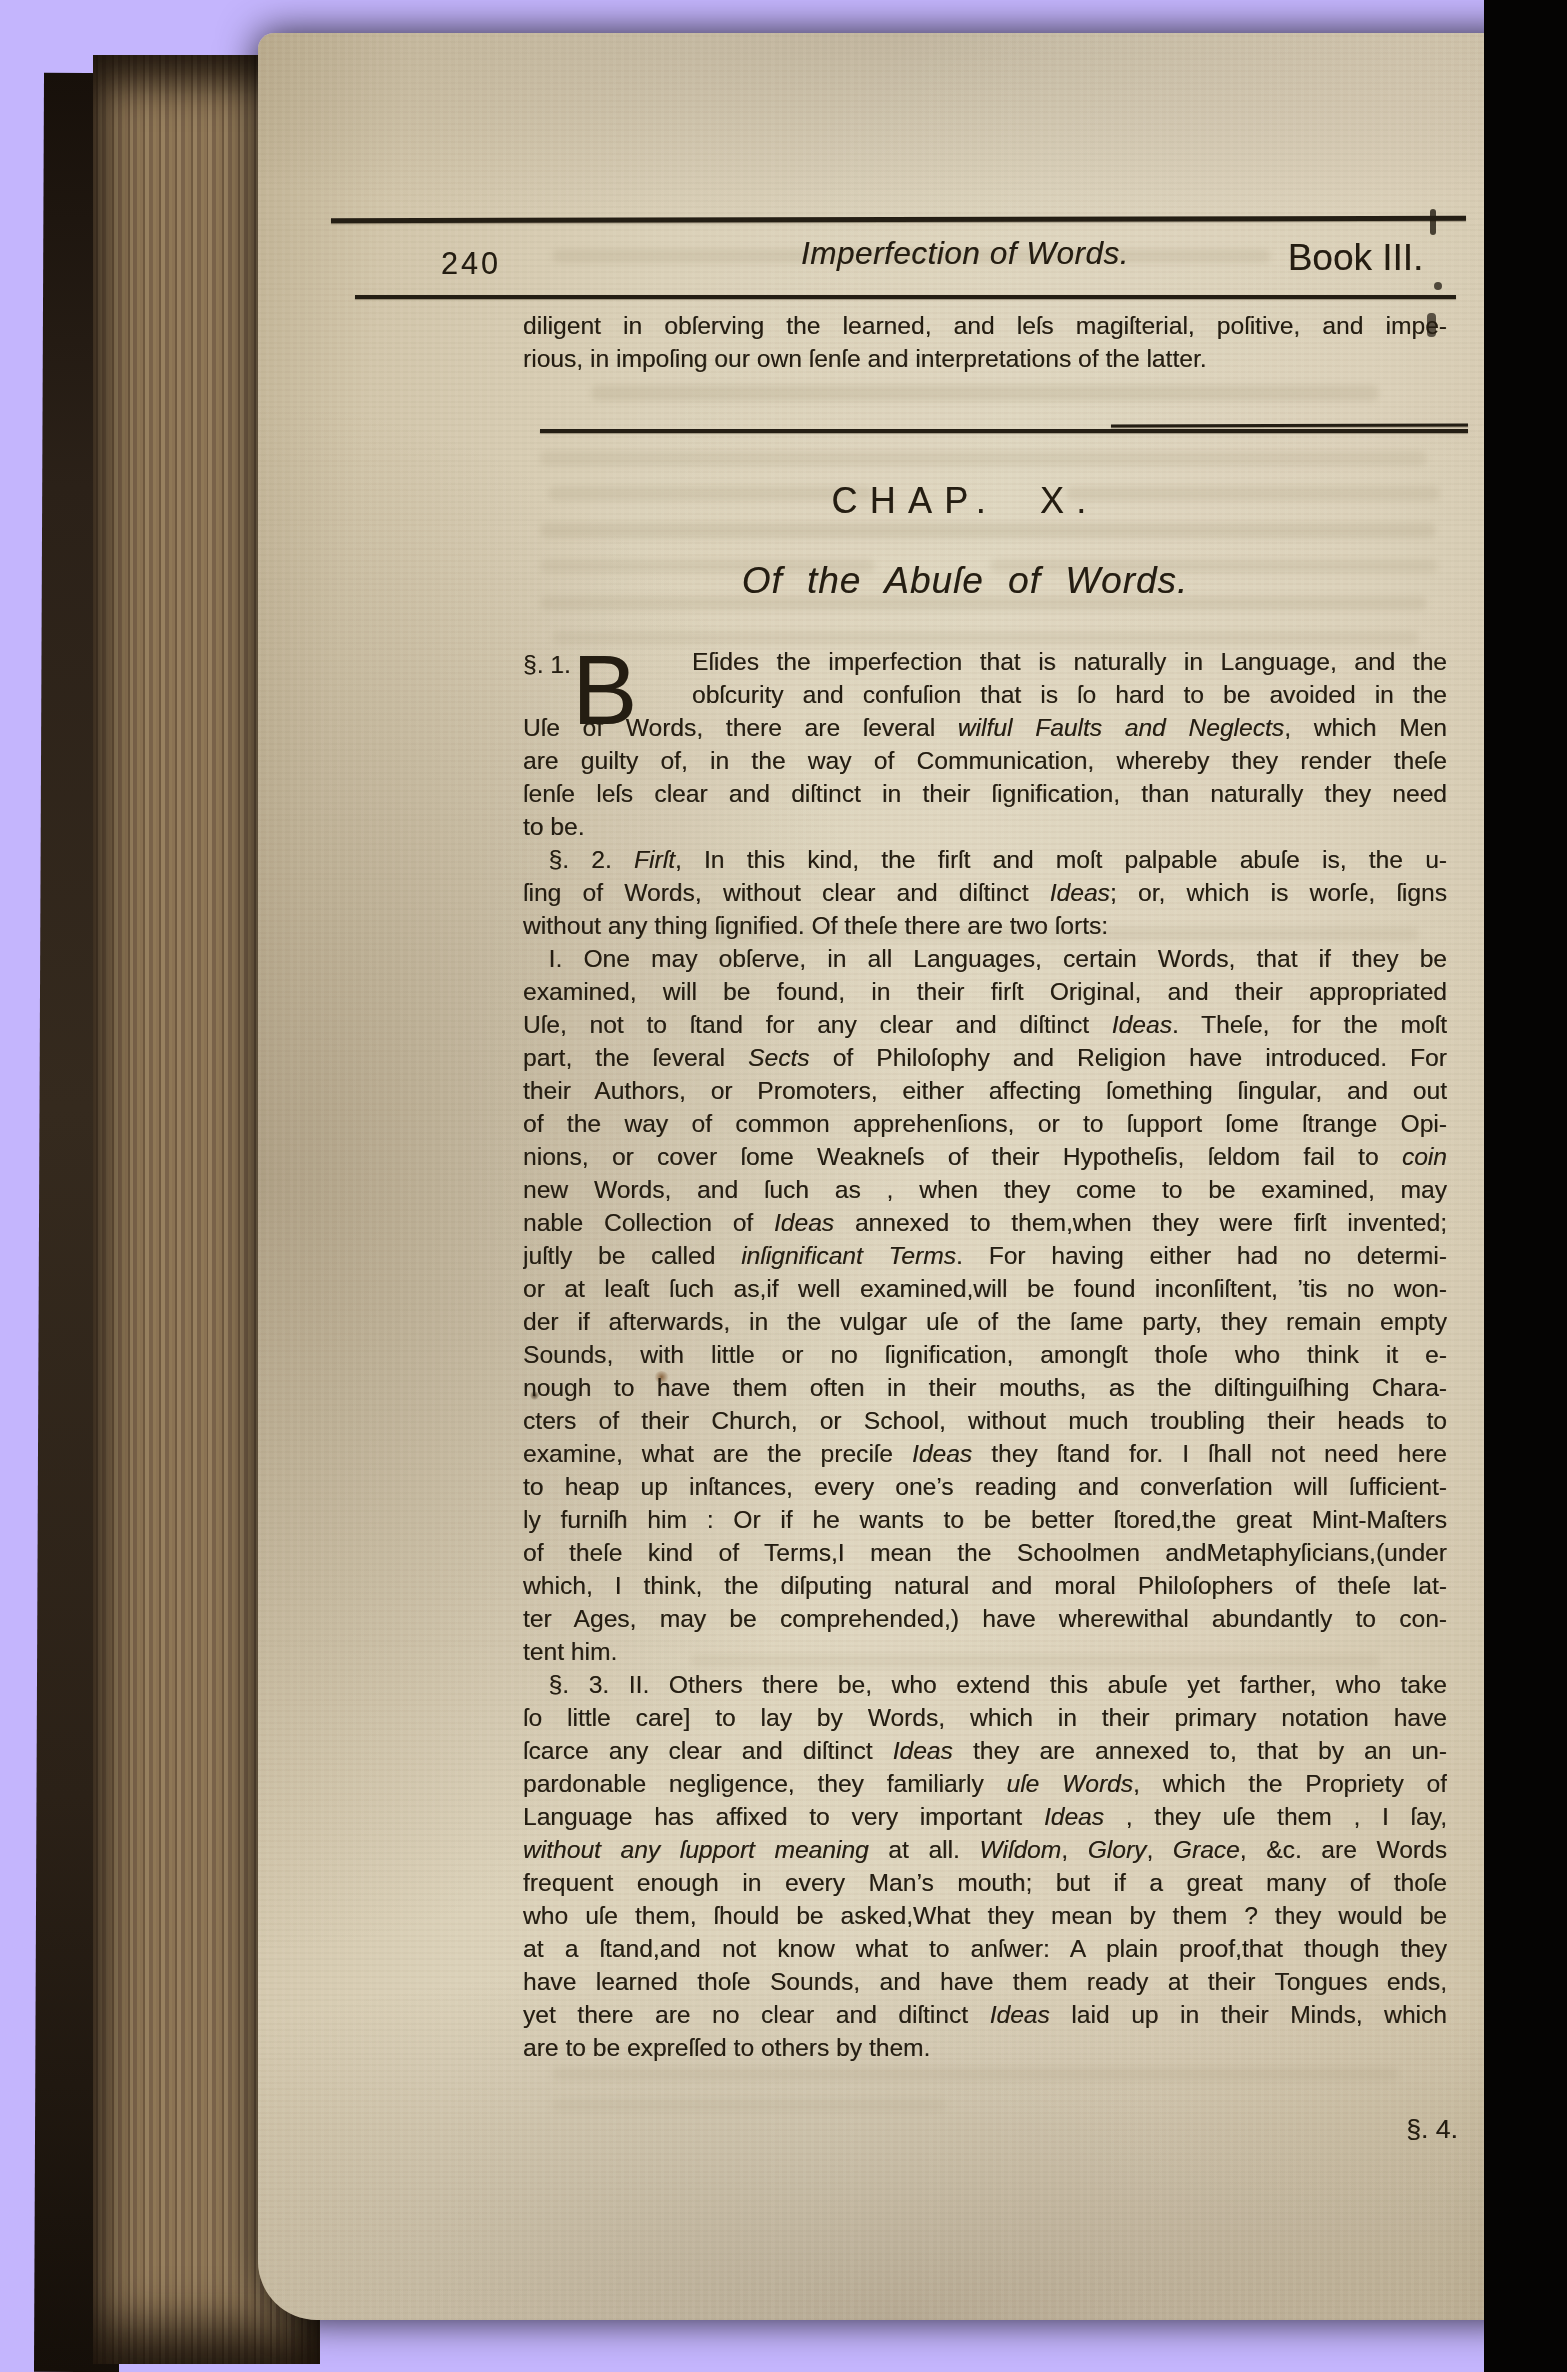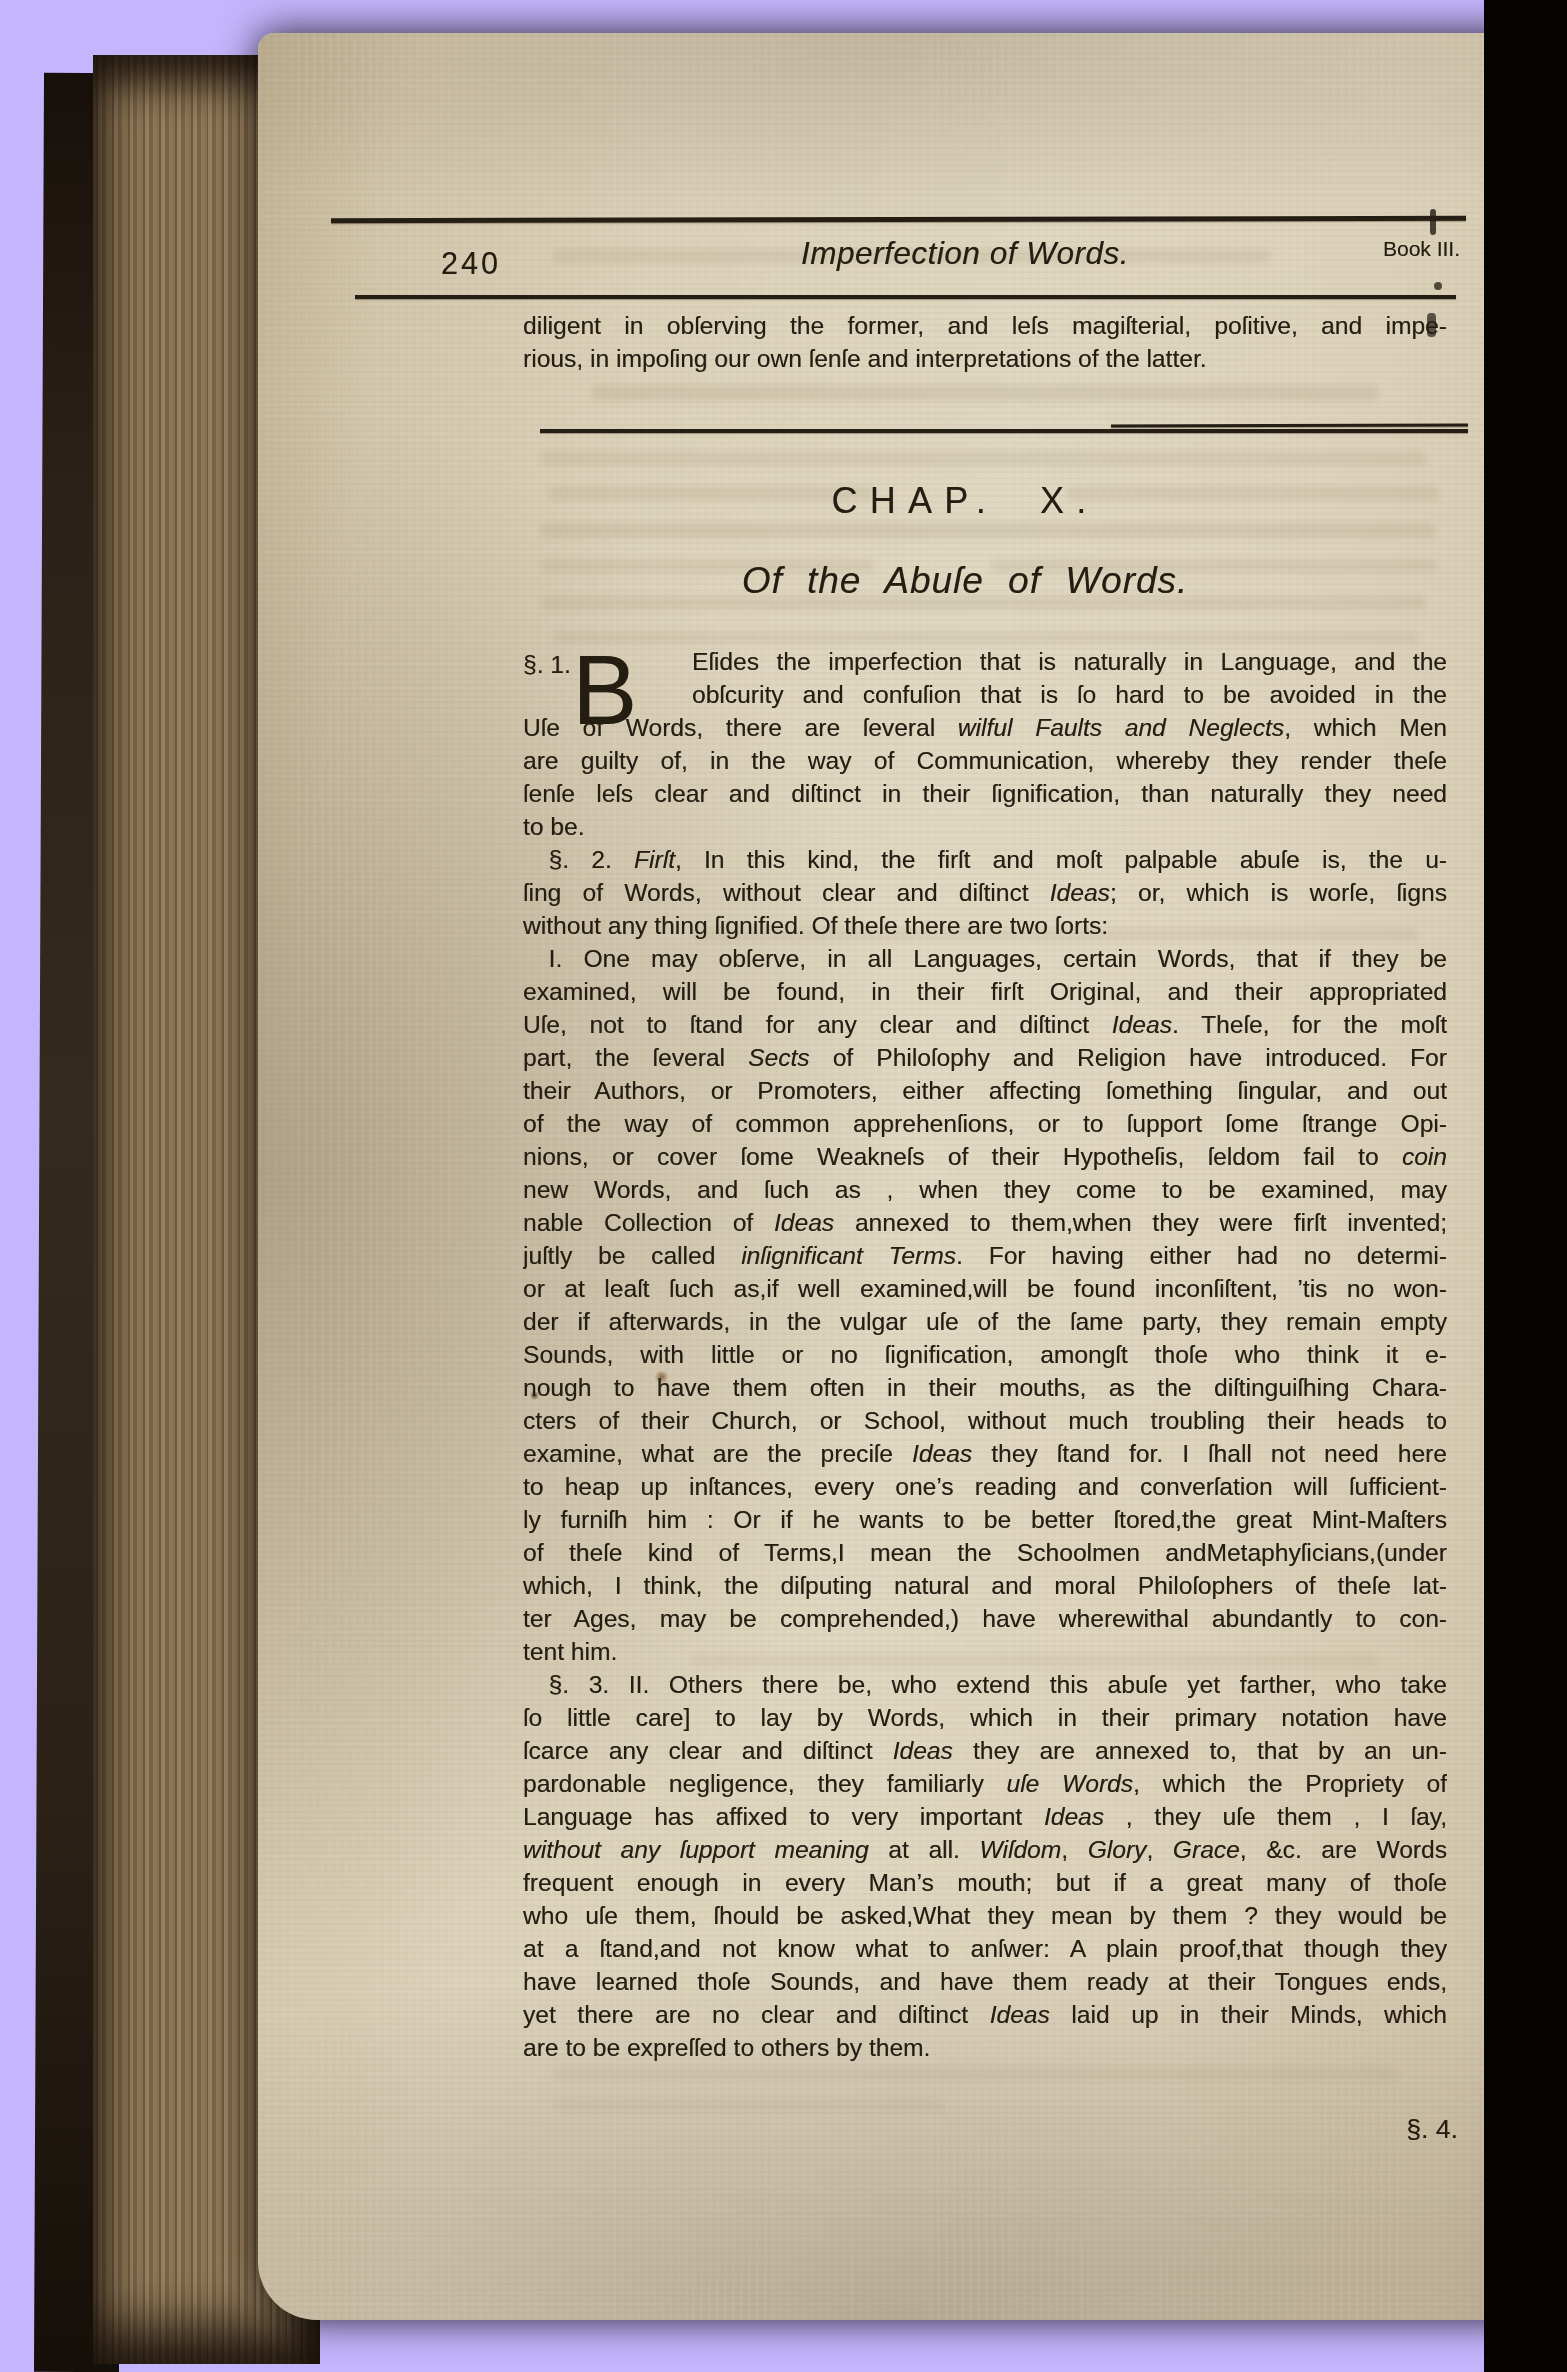--- a/index.html
+++ b/index.html
@@ -36,21 +36,21 @@
 
   
   .stain{position:absolute;border-radius:50%;}
 
   
   .rule{position:absolute;background:#241e14;box-shadow:0 1px 1px rgba(40,30,15,.35);}
   .ink{position:absolute;color:#241d12;text-shadow:0.3px 0.3px 0.6px rgba(40,32,18,.5);}
 
   .page-number{left:441px;top:246px;font-size:30.5px;letter-spacing:3px;}
   .running-title{left:497px;top:235px;width:936px;text-align:center;font-style:italic;font-size:31.5px;letter-spacing:0.5px;}
-  .book-label{left:1251px;top:237px;width:209px;text-align:right;font-size:21px;}
+  .book-label{left:1251px;top:237px;width:209px;text-align:center;font-size:37px;}
 
   .intro{left:523px;top:309px;width:924px;font-size:24.6px;}
   .intro .line{line-height:33px;height:33px;}
 
   .chap-heading{left:497px;top:480px;width:936px;text-align:center;font-size:36px;letter-spacing:.34em;word-spacing:.55em;}
   .chap-title{left:497px;top:560px;width:936px;text-align:center;font-style:italic;font-size:37px;word-spacing:.35em;letter-spacing:1px;}
 
   .body-text{left:523px;top:645px;width:924px;font-size:24.6px;}
   .body-text .line{line-height:33px;height:33px;}
 
@@ -97,21 +97,21 @@
   <div class="stain" style="left:1427px;top:313px;width:8.9px;height:23.6px;border-radius:3.9px;background:#221b12;opacity:.7"></div>
 
   <div class="rule" style="left:331px;top:217px;width:1135px;height:4.9px;transform:rotate(-.12deg);"></div>
   <div class="ink page-number">240</div>
   <div class="ink running-title">Imperfection of Words.</div>
   <div class="ink book-label">Book III.</div>
   <div class="rule" style="left:355px;top:295px;width:1101px;height:3.9px;"></div>
 
   <div class="ink intro">
       <div class="para">
-        <div class="line">diligent in obſerving the former, and leſs magiſterial, poſitive, and impe-</div>
+        <div class="line">diligent in obſerving the learned, and leſs magiſterial, poſitive, and impe-</div>
         <div class="line last">rious, in impoſing our own ſenſe and interpretations of the latter.</div>
       </div>
     </div>
 
   <div class="rule" style="left:540px;top:429px;width:928px;height:3.9px;"></div>
   <div class="rule" style="left:1111px;top:424px;width:357px;height:3px;transform:rotate(-.2deg);"></div>
 
   <div class="ink chap-heading">CHAP. X.</div>
   <div class="ink chap-title">Of the Abuſe of Words.</div>
 

